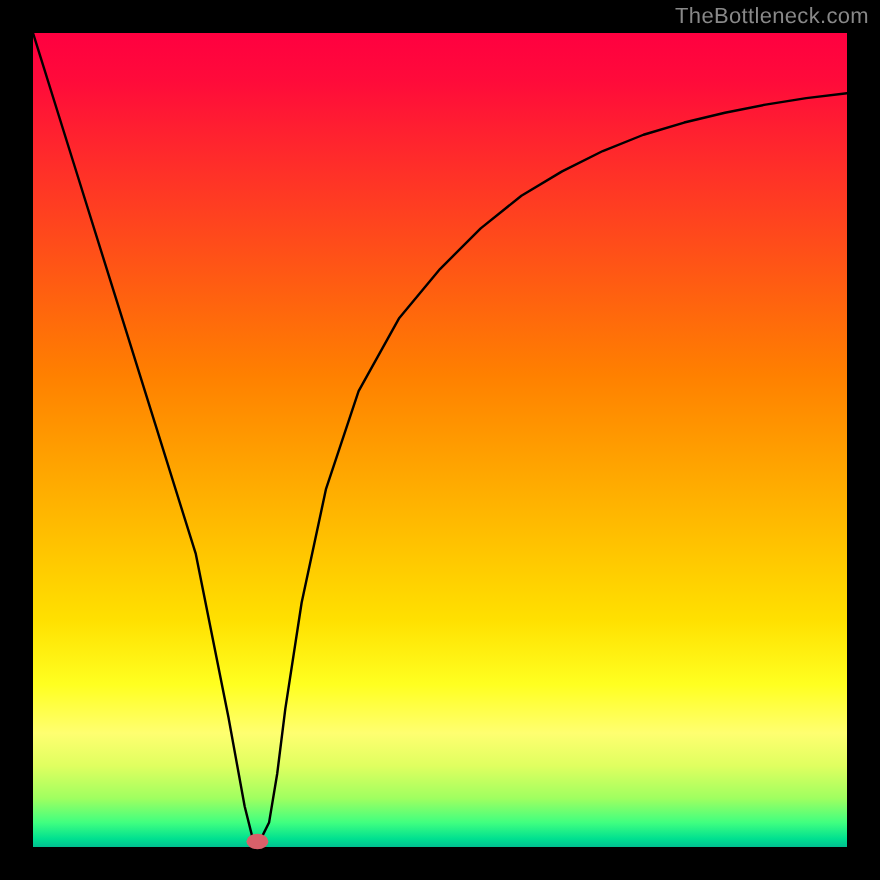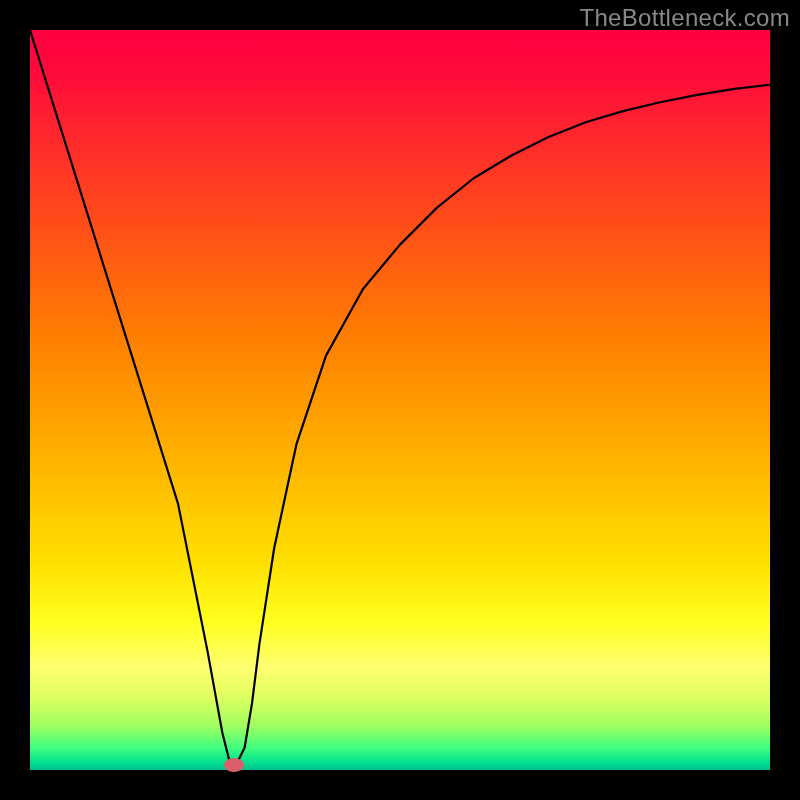--- a/index.html
+++ b/index.html
@@ -1,18 +1,18 @@
 <!DOCTYPE html>
 <html><head>
   <meta charset="utf-8">
   <style>
     * { margin: 0; padding: 0; box-sizing: border-box; }
     body { width: 800px; height: 800px; overflow: hidden; font-family: Arial, sans-serif; }
     .container { width: 800px; height: 800px; position: relative; background: #000; }
-    .watermark { position: absolute; top: 4px; right: 10px; color: #888; font-size: 24px; font-weight: 400; z-index: 10; letter-spacing: 0.3px; }
+    .watermark { position: absolute; top: 4px; right: 10px; color: #888; font-size: 20px; font-weight: 400; z-index: 10; letter-spacing: 0.3px; }
     .plot-area {
       position: absolute;
       left: 30px;
       top: 30px;
       width: 740px;
       height: 740px;
       background: linear-gradient(to bottom,
         #ff0040 0%,
         #ff0b3a 6%,
         #ff2030 12%,

